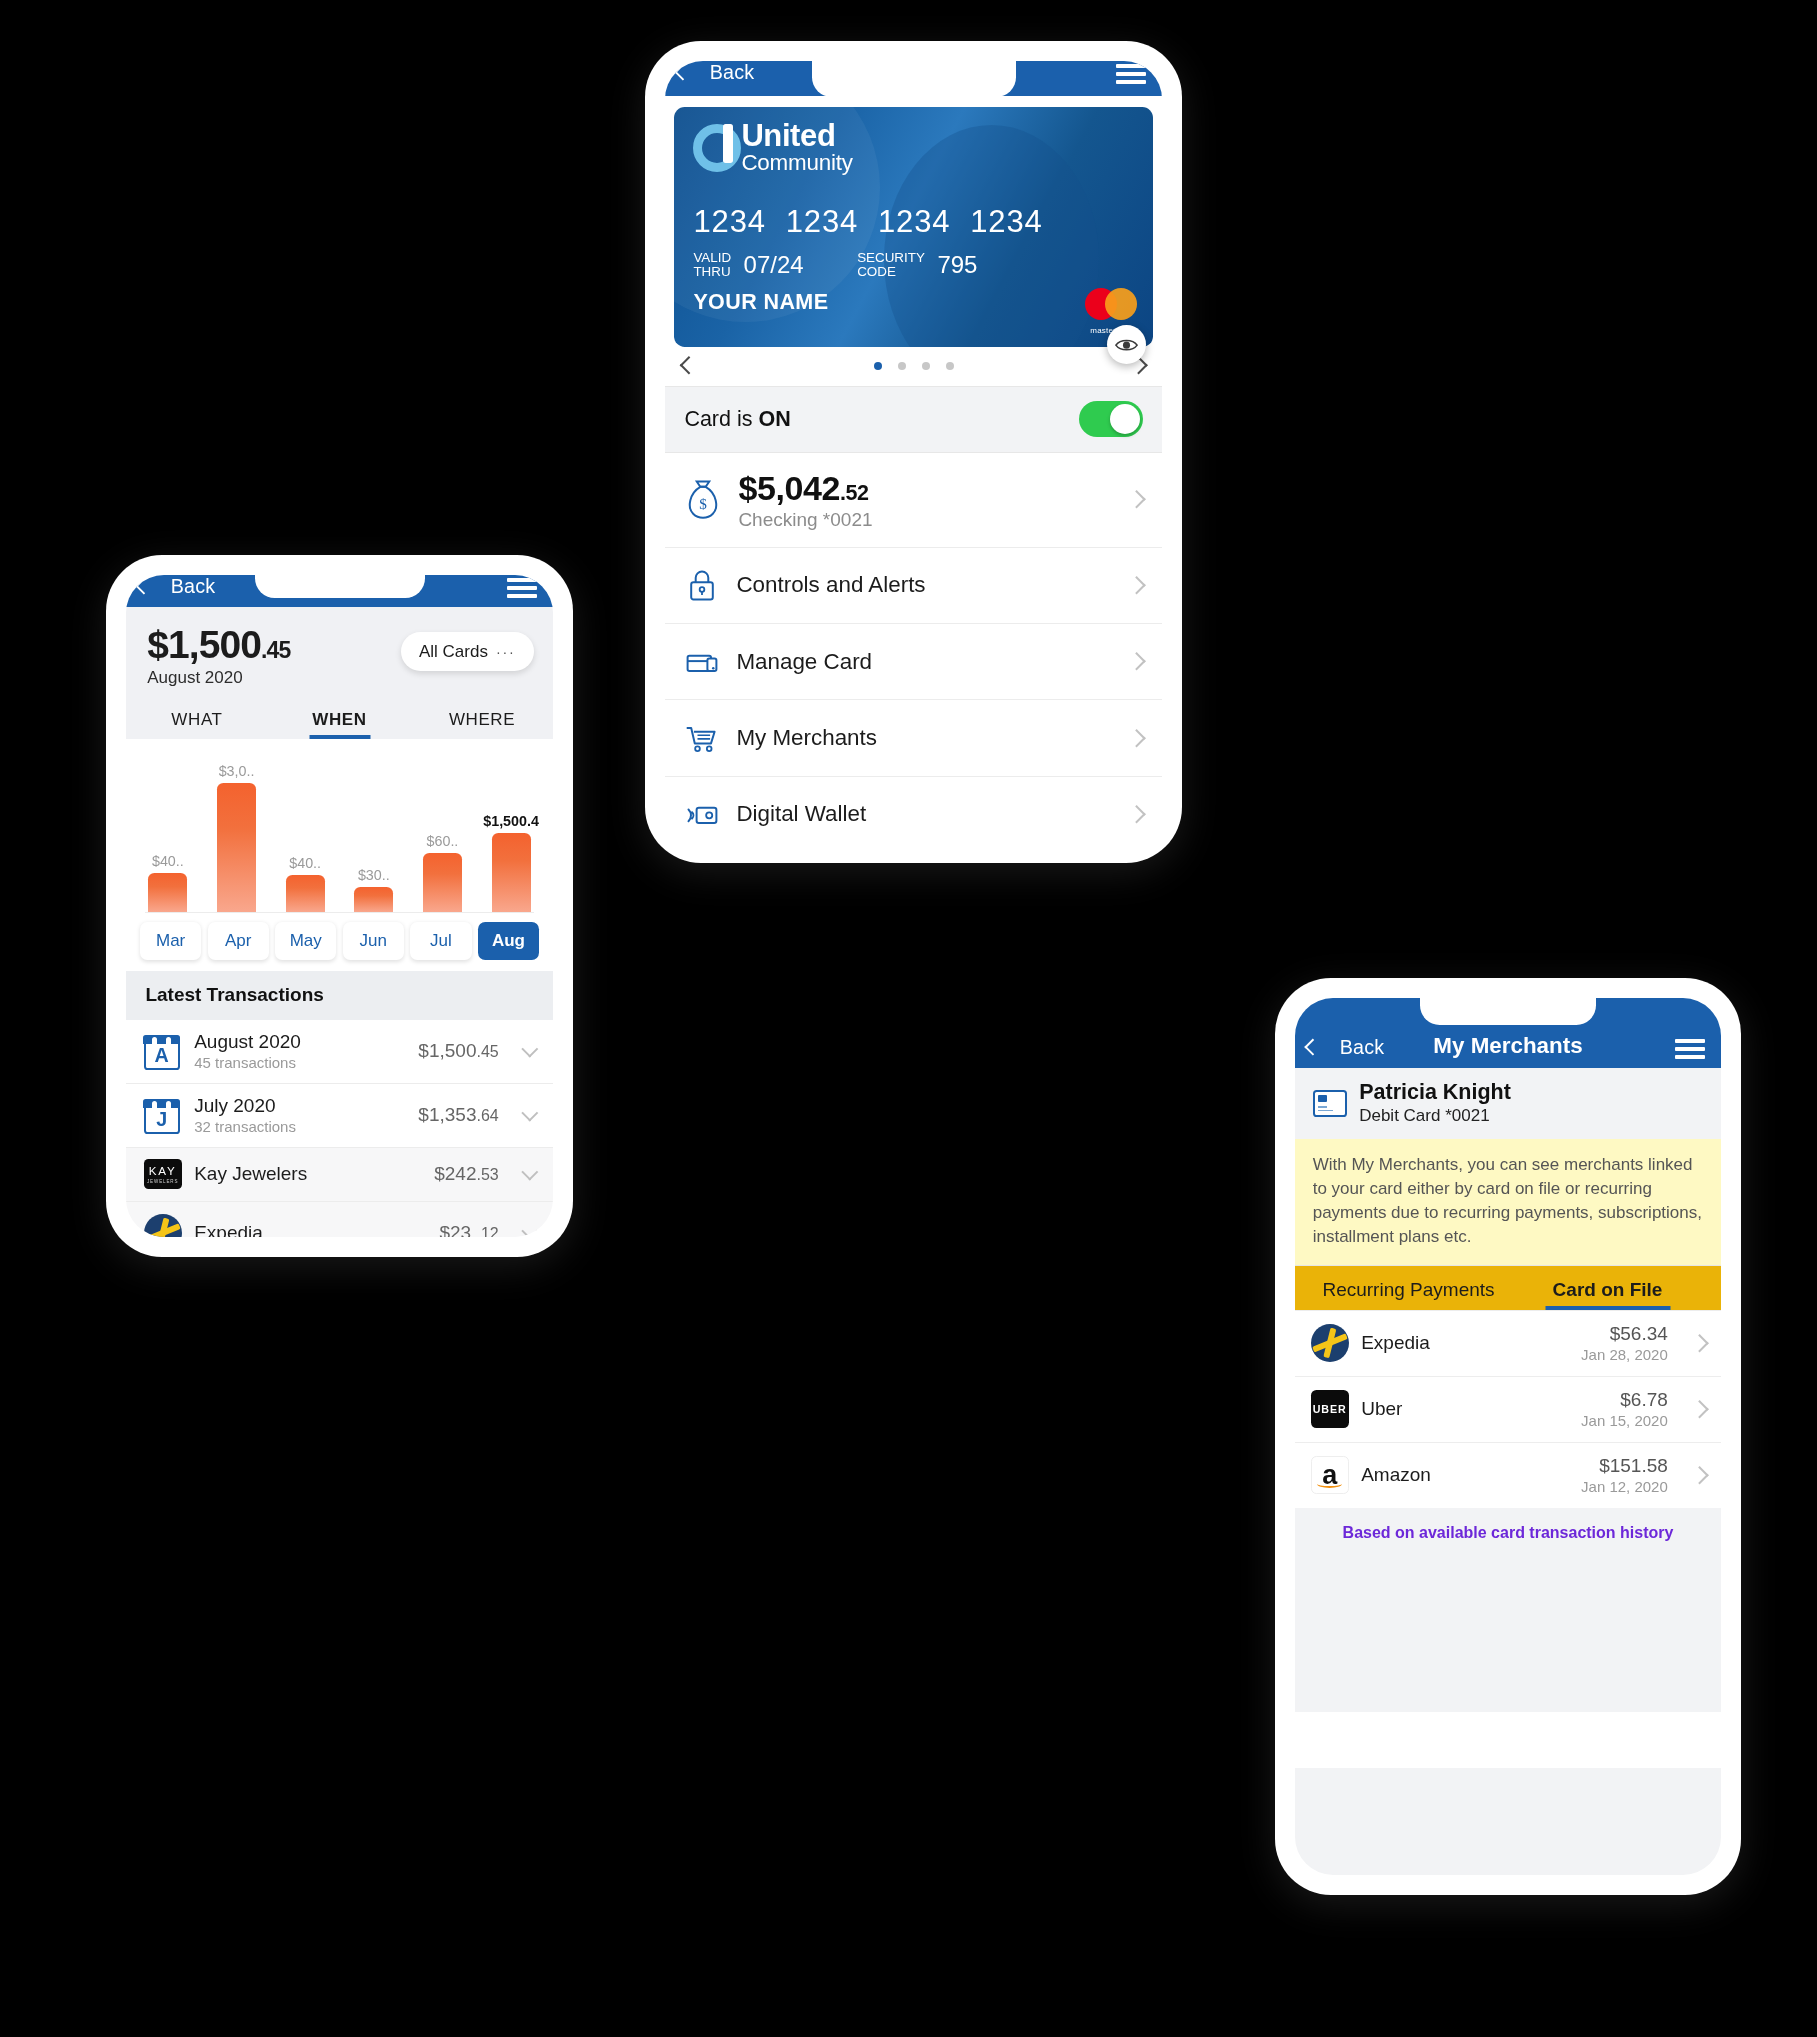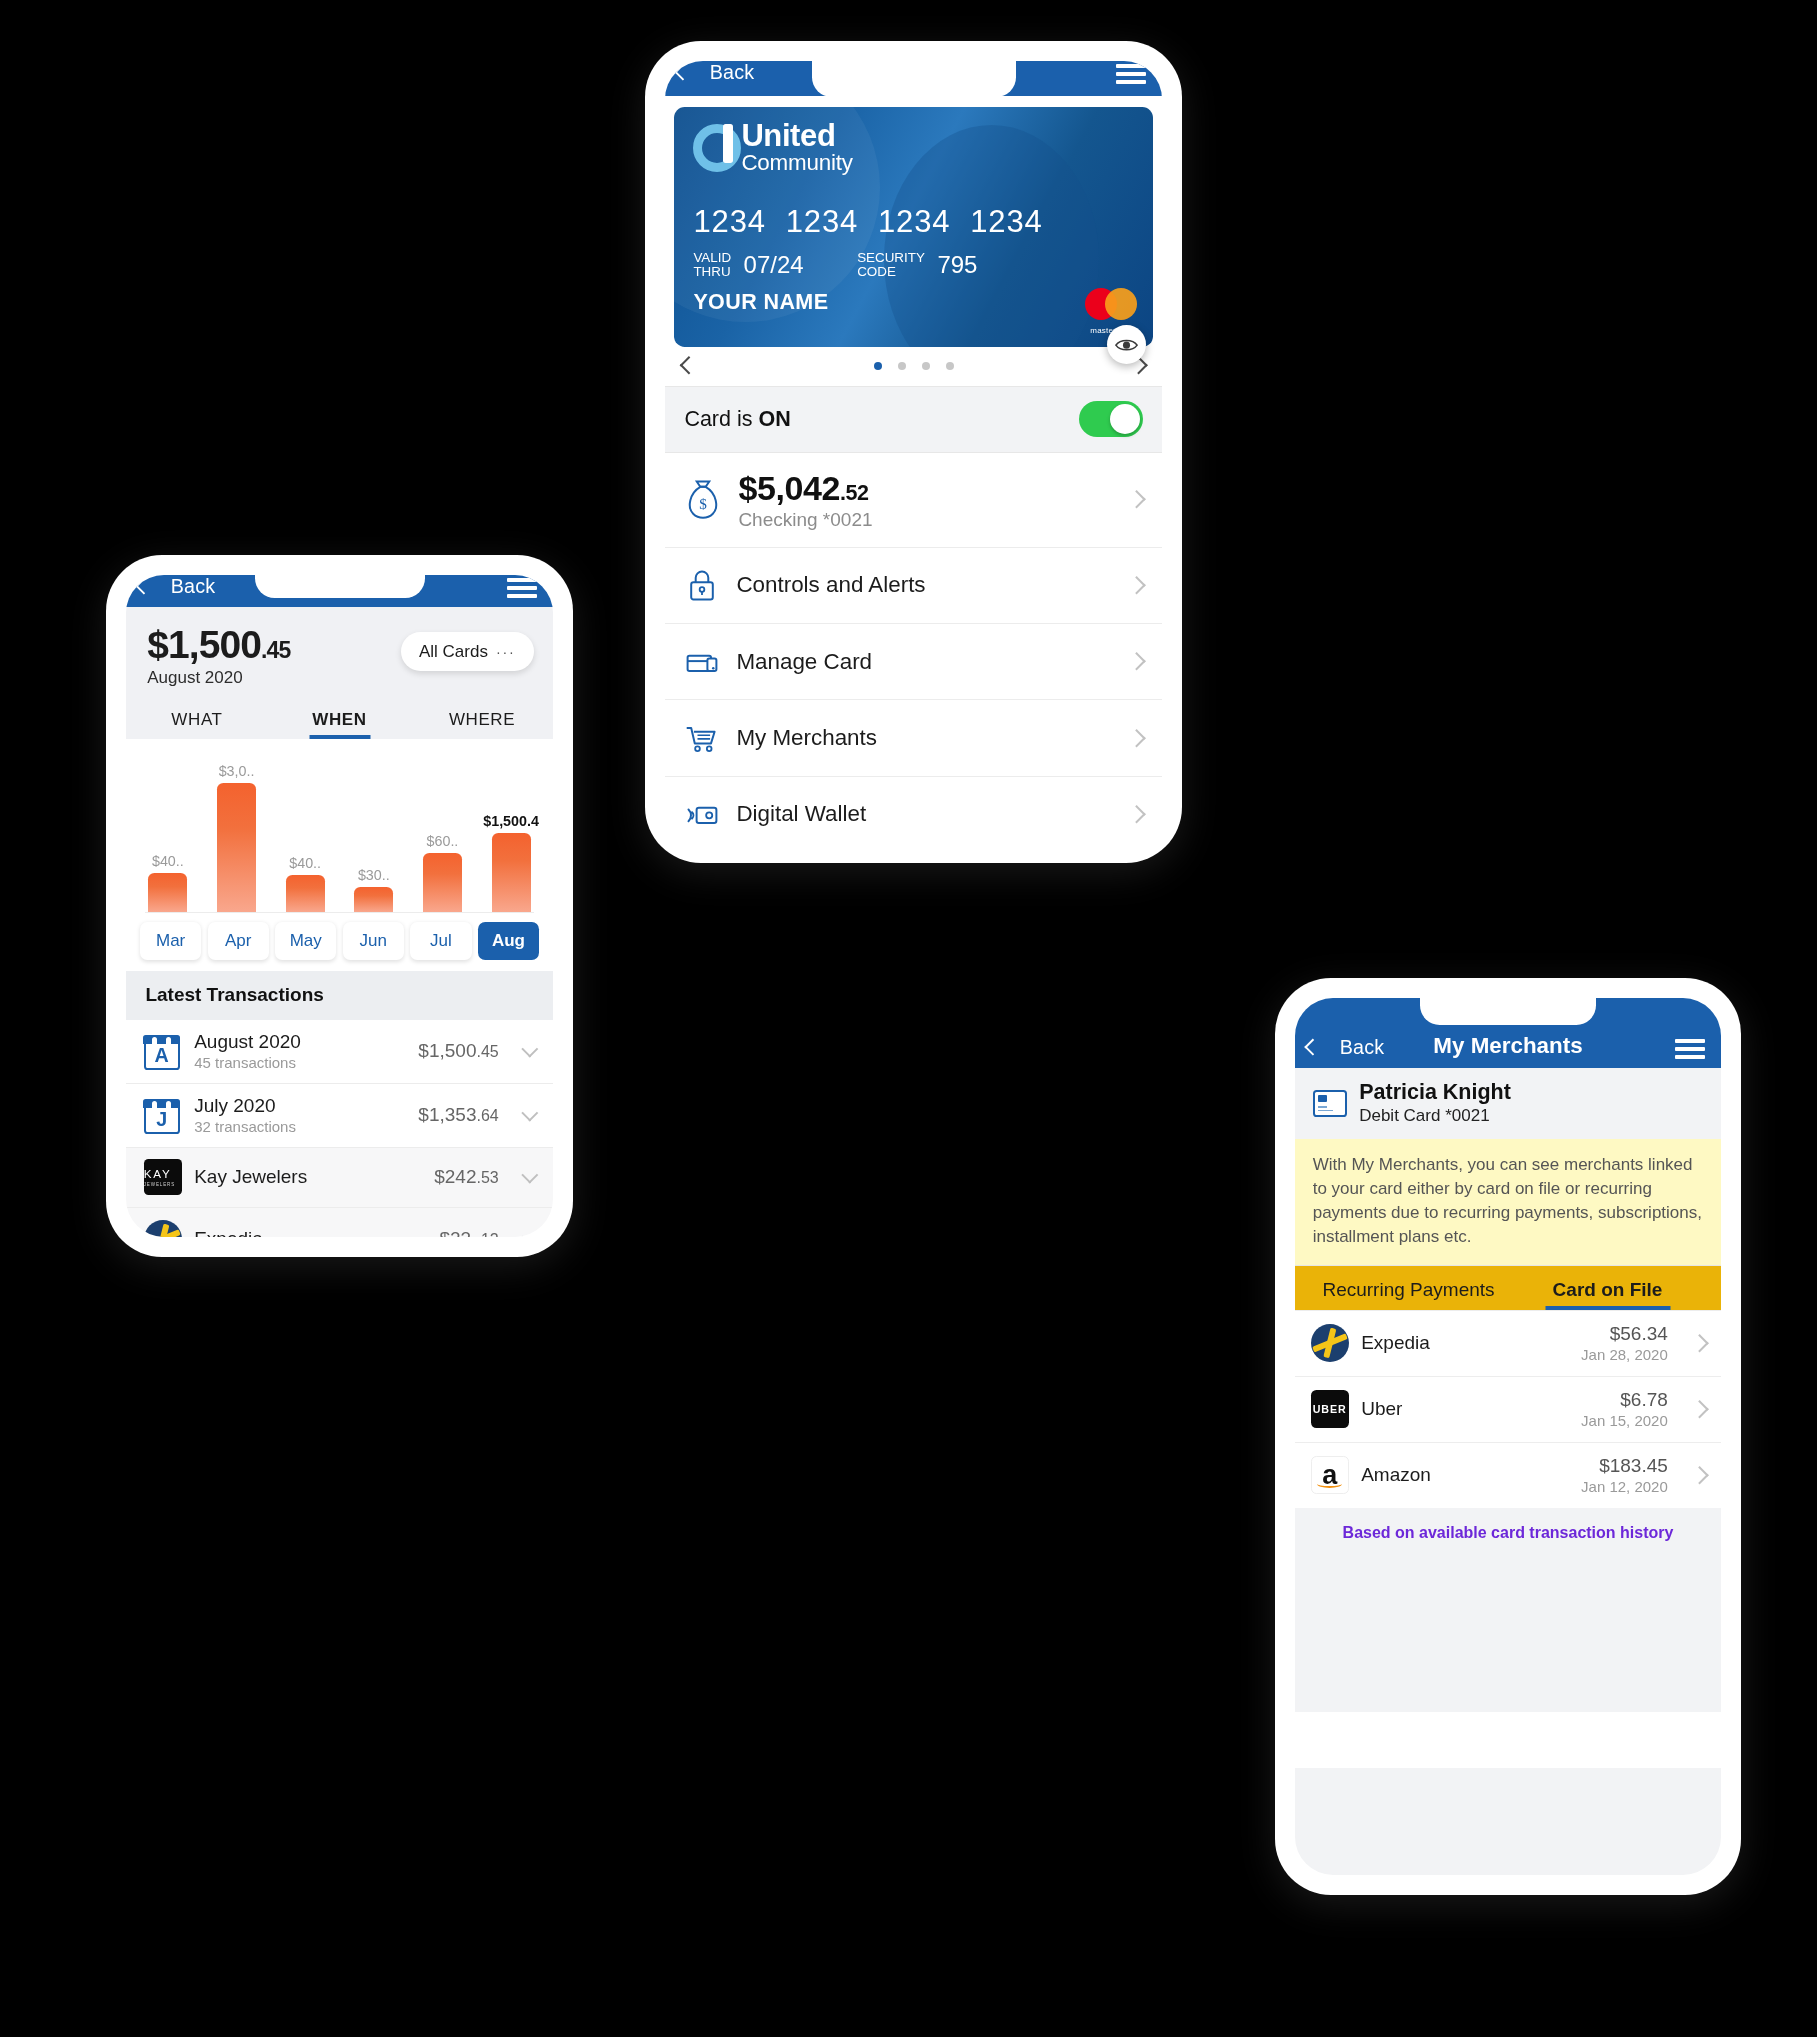--- a/index.html
+++ b/index.html
@@ -112,22 +112,22 @@
   .chev-d { width: 11.6px; height: 11.6px; border-right: 2.7px solid #bfbfbf; border-bottom: 2.7px solid #bfbfbf;
             transform: rotate(45deg); margin-left: 12.5px; margin-bottom:4.5px; flex:none; }
   .ic { width: 38px; height: 38px; flex:none; position: relative; }
   .cal { width:36px; height:34px; border:2.7px solid #1b60ac; border-radius:3.6px; background:#fff; position:relative;
          display:flex; align-items:center; justify-content:center; margin-top:3.6px; }
   .cal::before { content:""; position:absolute; top:-2.7px; left:-2.7px; right:-2.7px; height:9px; background:#1b60ac;
                  border-radius:2.7px 2.7px 0 0;}
   .cal .pin { position:absolute; top:-7.2px; width:5.4px; height:9.9px; background:#fff; border-radius:2.7px; }
   .cal .p1 { left:6.3px; } .cal .p2 { right:6.3px; }
   .cal span { font-size:19.7px; font-weight:bold; color:#1b60ac; line-height:1; margin-top:6.3px; }
-  .kay { width:38px; height:36px; background:#0b0b0b; border-radius:4.5px; color:#fff;
-         display:flex; flex-direction:column; justify-content:center; }
+  .kay { width:38px; height:30px; background:#0b0b0b; border-radius:4.5px; color:#fff;
+         display:flex; flex-direction:column; align-items:center; justify-content:center; }
   .kay b { font-size:11.6px; letter-spacing:1.8px; font-weight:normal; }
   .kay i { font-size:4.5px; letter-spacing:0.9px; font-style:normal; color:#cfcfcf; margin-top:1.8px;}
   .exp { width:38px; height:38px; border-radius:50%; background:#1c3f6e; position:relative; overflow:hidden; }
   .exp::after {
     content:""; position:absolute; left:50%; top:50%; width:36px; height:6.3px; background:#f5c518;
     transform: translate(-50%,-50%) rotate(-22deg); border-radius:1.8px;
   }
   .exp::before {
     content:""; position:absolute; left:52%; top:50%; width:6.3px; height:30px; background:#f5c518;
     transform: translate(-50%,-50%) rotate(14deg); border-radius:1.8px;
@@ -575,21 +575,21 @@
             <span class="mamt">$6.78</span>
             <div class="mdate">Jan 15, 2020</div>
           </span>
           <span class="rowchev" style="margin-left:12.5px;"></span>
         </div>
 
         <div class="mrow">
           <span class="logo-sq logo-amz">a<span class="smile"></span></span>
           <span class="mname">Amazon</span>
           <span class="mright">
-            <span class="mamt">$183.45</span>
+            <span class="mamt">$151.58</span>
             <div class="mdate">Jan 12, 2020</div>
           </span>
           <span class="rowchev" style="margin-left:12.5px;"></span>
         </div>
 
         <div class="mfoot">Based on available card transaction history</div>
         <div class="mfill"></div>
         <div class="mwhite"></div>
         <div style="background:#f2f3f5;height:107px;"></div>
       </div>

